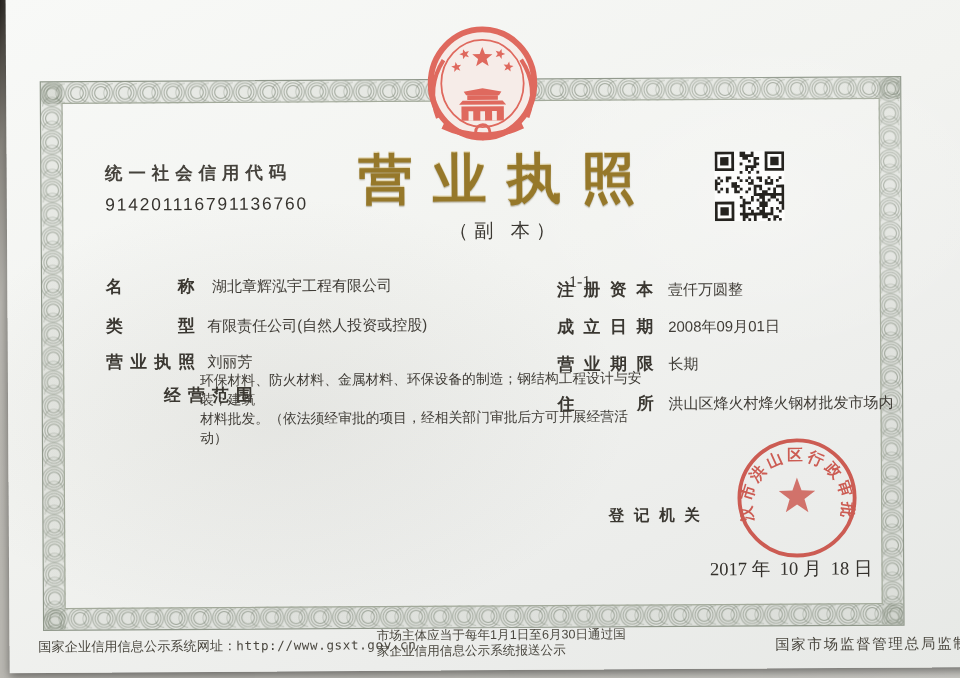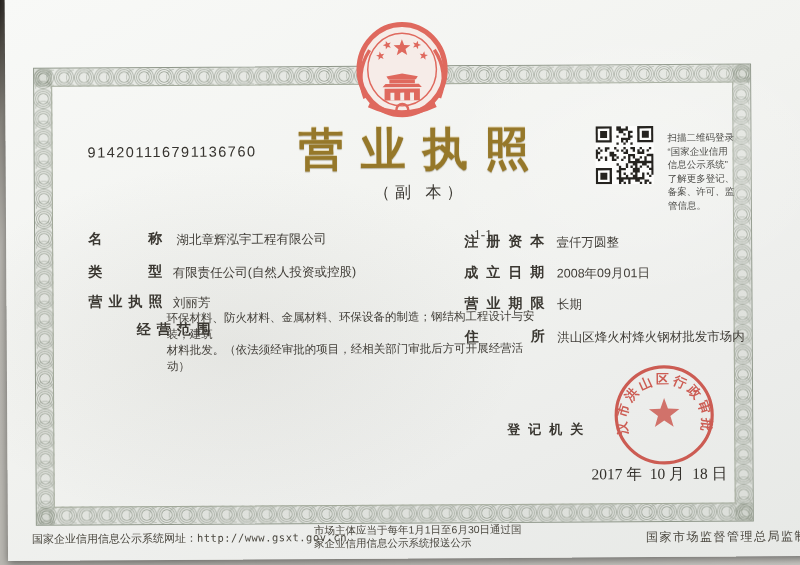--- a/index.html
+++ b/index.html
@@ -109,20 +109,21 @@
         <rect x="42" y="70.5" width="36" height="12" fill="#df695e"></rect>
         <rect x="48" y="74.5" width="4" height="8" fill="#f6ece8"></rect>
         <rect x="58" y="74.5" width="4" height="8" fill="#f6ece8"></rect>
         <rect x="68" y="74.5" width="4" height="8" fill="#f6ece8"></rect>
         <circle cx="60" cy="92" r="6" fill="none" stroke="#df695e" stroke-width="2.5"></circle>
         <path d="M26 87 Q60 103 94 87" fill="none" stroke="#df695e" stroke-width="5"></path>
       </svg>
     </div>
 
     <div class="credit">
+      <div class="lab">统一社会信用代码</div>
       <div class="code">914201116791136760</div>
     </div>
     <div class="title">营业执照</div>
     <div class="subtitle">（副 本）</div>
     <div class="pageno">1-1</div>
 
     <div class="qrbox">
       <svg width="58" height="58" viewBox="0 0 25 25">
         <rect x="0" y="0" width="25" height="25" fill="#fdfdfc"></rect>
         <path id="qrp" fill="#25231f" d="M9 0h1v1h-1zM10 0h1v1h-1zM13 0h1v1h-1zM9 1h1v1h-1zM10 1h1v1h-1zM11 1h1v1h-1zM12 1h1v1h-1zM13 1h1v1h-1zM10 2h1v1h-1zM11 2h1v1h-1zM14 2h1v1h-1zM15 2h1v1h-1zM12 3h1v1h-1zM14 3h1v1h-1zM9 4h1v1h-1zM14 4h1v1h-1zM15 4h1v1h-1zM11 5h1v1h-1zM12 5h1v1h-1zM13 5h1v1h-1zM14 5h1v1h-1zM11 6h1v1h-1zM13 6h1v1h-1zM9 7h1v1h-1zM12 7h1v1h-1zM15 7h1v1h-1zM1 9h1v1h-1zM4 9h1v1h-1zM5 9h1v1h-1zM8 9h1v1h-1zM12 9h1v1h-1zM15 9h1v1h-1zM16 9h1v1h-1zM19 9h1v1h-1zM23 9h1v1h-1zM0 10h1v1h-1zM2 10h1v1h-1zM4 10h1v1h-1zM9 10h1v1h-1zM11 10h1v1h-1zM13 10h1v1h-1zM16 10h1v1h-1zM18 10h1v1h-1zM20 10h1v1h-1zM22 10h1v1h-1zM0 11h1v1h-1zM1 11h1v1h-1zM6 11h1v1h-1zM7 11h1v1h-1zM12 11h1v1h-1zM13 11h1v1h-1zM18 11h1v1h-1zM19 11h1v1h-1zM20 11h1v1h-1zM0 12h1v1h-1zM6 12h1v1h-1zM7 12h1v1h-1zM8 12h1v1h-1zM14 12h1v1h-1zM15 12h1v1h-1zM16 12h1v1h-1zM22 12h1v1h-1zM23 12h1v1h-1zM24 12h1v1h-1zM0 13h1v1h-1zM2 13h1v1h-1zM4 13h1v1h-1zM7 13h1v1h-1zM9 13h1v1h-1zM12 13h1v1h-1zM14 13h1v1h-1zM16 13h1v1h-1zM19 13h1v1h-1zM21 13h1v1h-1zM24 13h1v1h-1zM1 14h1v1h-1zM4 14h1v1h-1zM7 14h1v1h-1zM8 14h1v1h-1zM11 14h1v1h-1zM14 14h1v1h-1zM17 14h1v1h-1zM18 14h1v1h-1zM21 14h1v1h-1zM24 14h1v1h-1zM14 15h1v1h-1zM15 15h1v1h-1zM16 15h1v1h-1zM17 15h1v1h-1zM18 15h1v1h-1zM19 15h1v1h-1zM20 15h1v1h-1zM21 15h1v1h-1zM22 15h1v1h-1zM23 15h1v1h-1zM24 15h1v1h-1zM9 16h1v1h-1zM13 16h1v1h-1zM16 16h1v1h-1zM17 16h1v1h-1zM20 16h1v1h-1zM21 16h1v1h-1zM24 16h1v1h-1zM10 17h1v1h-1zM13 17h1v1h-1zM15 17h1v1h-1zM17 17h1v1h-1zM19 17h1v1h-1zM22 17h1v1h-1zM24 17h1v1h-1zM10 18h1v1h-1zM11 18h1v1h-1zM12 18h1v1h-1zM16 18h1v1h-1zM17 18h1v1h-1zM18 18h1v1h-1zM23 18h1v1h-1zM24 18h1v1h-1zM9 19h1v1h-1zM10 19h1v1h-1zM16 19h1v1h-1zM17 19h1v1h-1zM18 19h1v1h-1zM24 19h1v1h-1zM10 20h1v1h-1zM12 20h1v1h-1zM15 20h1v1h-1zM17 20h1v1h-1zM20 20h1v1h-1zM22 20h1v1h-1zM24 20h1v1h-1zM10 21h1v1h-1zM13 21h1v1h-1zM16 21h1v1h-1zM17 21h1v1h-1zM20 21h1v1h-1zM23 21h1v1h-1zM9 22h1v1h-1zM10 22h1v1h-1zM11 22h1v1h-1zM12 22h1v1h-1zM13 22h1v1h-1zM14 22h1v1h-1zM15 22h1v1h-1zM16 22h1v1h-1zM17 22h1v1h-1zM18 22h1v1h-1zM19 22h1v1h-1zM20 22h1v1h-1zM10 23h1v1h-1zM11 23h1v1h-1zM14 23h1v1h-1zM17 23h1v1h-1zM18 23h1v1h-1zM21 23h1v1h-1zM22 23h1v1h-1zM10 24h1v1h-1zM12 24h1v1h-1zM14 24h1v1h-1zM19 24h1v1h-1zM21 24h1v1h-1zM23 24h1v1h-1z"></path>
@@ -136,28 +137,20 @@
             <rect x="19" y="1" width="5" height="5"></rect>
             <rect x="1" y="19" width="5" height="5"></rect>
         </g>
         <g fill="#25231f">
           <rect x="2" y="2" width="3" height="3"></rect>
             <rect x="20" y="2" width="3" height="3"></rect>
             <rect x="2" y="20" width="3" height="3"></rect>
         </g>
       </svg>
     </div>
-    <div class="qrcap">
-      <div>扫描二维码登录</div>
-      <div>“国家企业信用</div>
-      <div>信息公示系统”</div>
-      <div>了解更多登记、</div>
-      <div>备案、许可、监</div>
-      <div>管信息。</div>
-    </div>
 
     <div class="row" style="left:82px;top:233px;">
       <span class="flabel w74">名称</span>
       <span class="fvalue" style="margin-left:10px;">湖北章辉泓宇工程有限公司</span>
     </div>
     <div class="row" style="left:82px;top:266px;">
       <span class="flabel w74">类型</span>
       <span class="fvalue" style="margin-left:6px;">有限责任公司(自然人投资或控股)</span>
     </div>
     <div class="row" style="left:82px;top:296px;">

